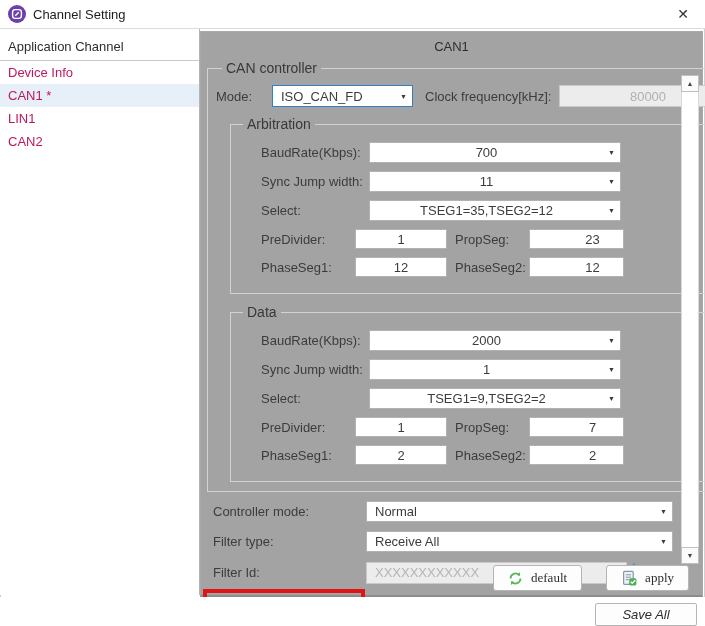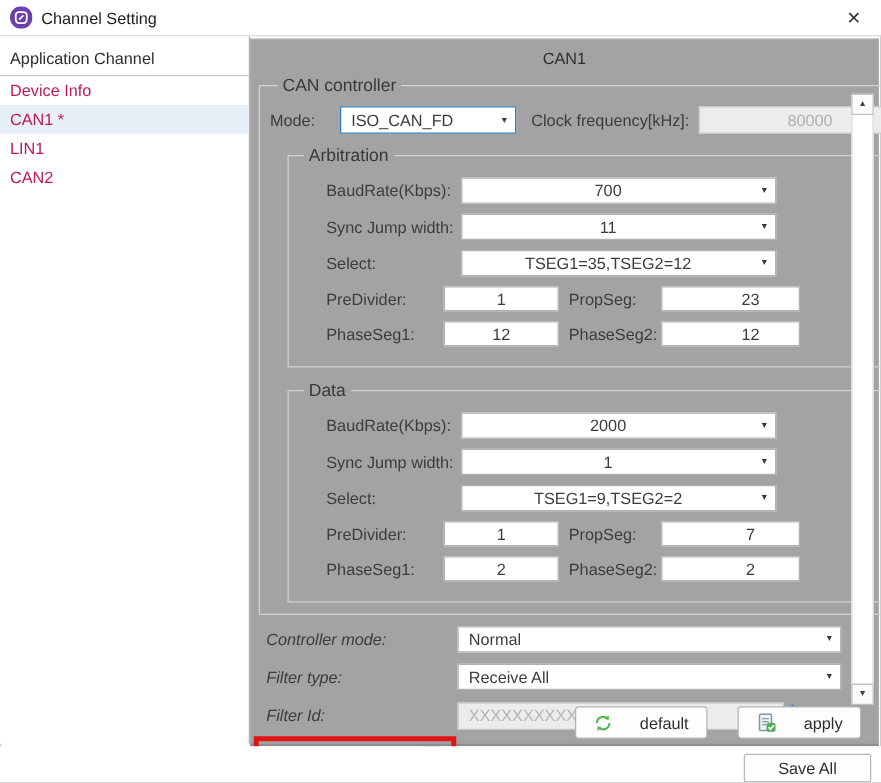--- a/index.html
+++ b/index.html
@@ -84,64 +84,64 @@
   }
   input.filter-in::placeholder { color:#b4b4b4; }
   input.disabled-in::placeholder { color:#b0b0b0; }
 
   
   .frow { display:flex; align-items:center; margin:8px 0 8px 0; padding-left:26px; }
   .flbl { width:108px; flex:0 0 108px; }
   .frow .dd { width:252px; flex:0 0 252px; }
   .flbl1 { width:94px; flex:0 0 94px; }
   .flbl2 { width:82px; flex:0 0 82px; padding-left:8px; }
-  .pair input.tin2 { width:111px;padding-left:32px; }
+  .pair input.tin2 { width:95px;padding-left:32px; }
 
   
   .brow { display:flex; align-items:center; margin:9px 29px 0 12px; }
-  .brow .blbl { width:153px; flex:0 0 153px;font-style:italic; }
+  .brow .blbl { width:153px; flex:0 0 153px; }
   .brow .dd { flex:1; }
   .icon-btn { width:23px; height:23px; display:flex; align-items:center; justify-content:center; cursor:pointer; background:transparent; border:none; }
 
   
   .terminal-wrap { margin:5px 0 0 2px; display:inline-flex; }
   .red-box {
     border:4px solid #e01414; display:inline-flex; align-items:center;
     padding:4px 9px 4px 6px; gap:7px;
   }
   .checkbox {
     width:16px; height:16px; background:#fff; border:1px solid #8a8a8a;
     display:flex; align-items:center; justify-content:center;
     font-size:12px; font-weight:bold; color:#3f3f3f; cursor:pointer;
   }
 
   
   .panel-actions { position:absolute; right:13px; bottom:4px; display:flex; gap:24px; }
   .act-btn {
     height:26px; background:#fdfdfd; border:1px solid #b5b5b5; border-radius:3px;
-    display:flex; align-items:center; justify-content:center; gap:22px;
-    font-family:Liberation Sans, sans-serif; font-size:13px; color:#2e2e2e;
+    display:flex; align-items:center; justify-content:center; gap:8px;
+    font-family:Liberation Serif, serif; font-size:13px; color:#2e2e2e;
     padding:0 14px; cursor:pointer;
   }
 
   
   .scrollbar { position:absolute; left:480px; top:43px; width:18px; height:489px; display:flex; flex-direction:column; }
   .sb-btn {
     height:17px; flex:0 0 17px; background:#fbfbfb; border:1px solid #c0c0c0;
     display:flex; align-items:center; justify-content:center;
     font-size:7px; color:#444; cursor:pointer; padding:0;
   }
   .sb-track { flex:1; background:#fff; border-left:1px solid #d9d9d9; border-right:1px solid #d9d9d9; cursor:pointer; }
 
   
   .footer { position:absolute; left:0; top:597px; width:705px; height:29px; background:#fff; }
   .saveall-btn {
     position:absolute; right:8px; top:6px; width:102px; height:23px;
     background:#fdfdfd; border:1px solid #b5b5b5; border-radius:2px;
-    font-family:"Liberation Sans",sans-serif; font-size:13px; color:#2e2e2e; cursor:pointer;
+    font-family:"Liberation Sans",sans-serif; font-size:13px; color:#2e2e2e; cursor:pointer;font-style:italic;
   }
 </style>
 </head>
 <body>
 
 <div class="window">
 
   <div class="titlebar">
     <svg class="app-icon" viewBox="0 0 18 18">
       <circle cx="9" cy="9" r="9" fill="#6b40ab"></circle>

